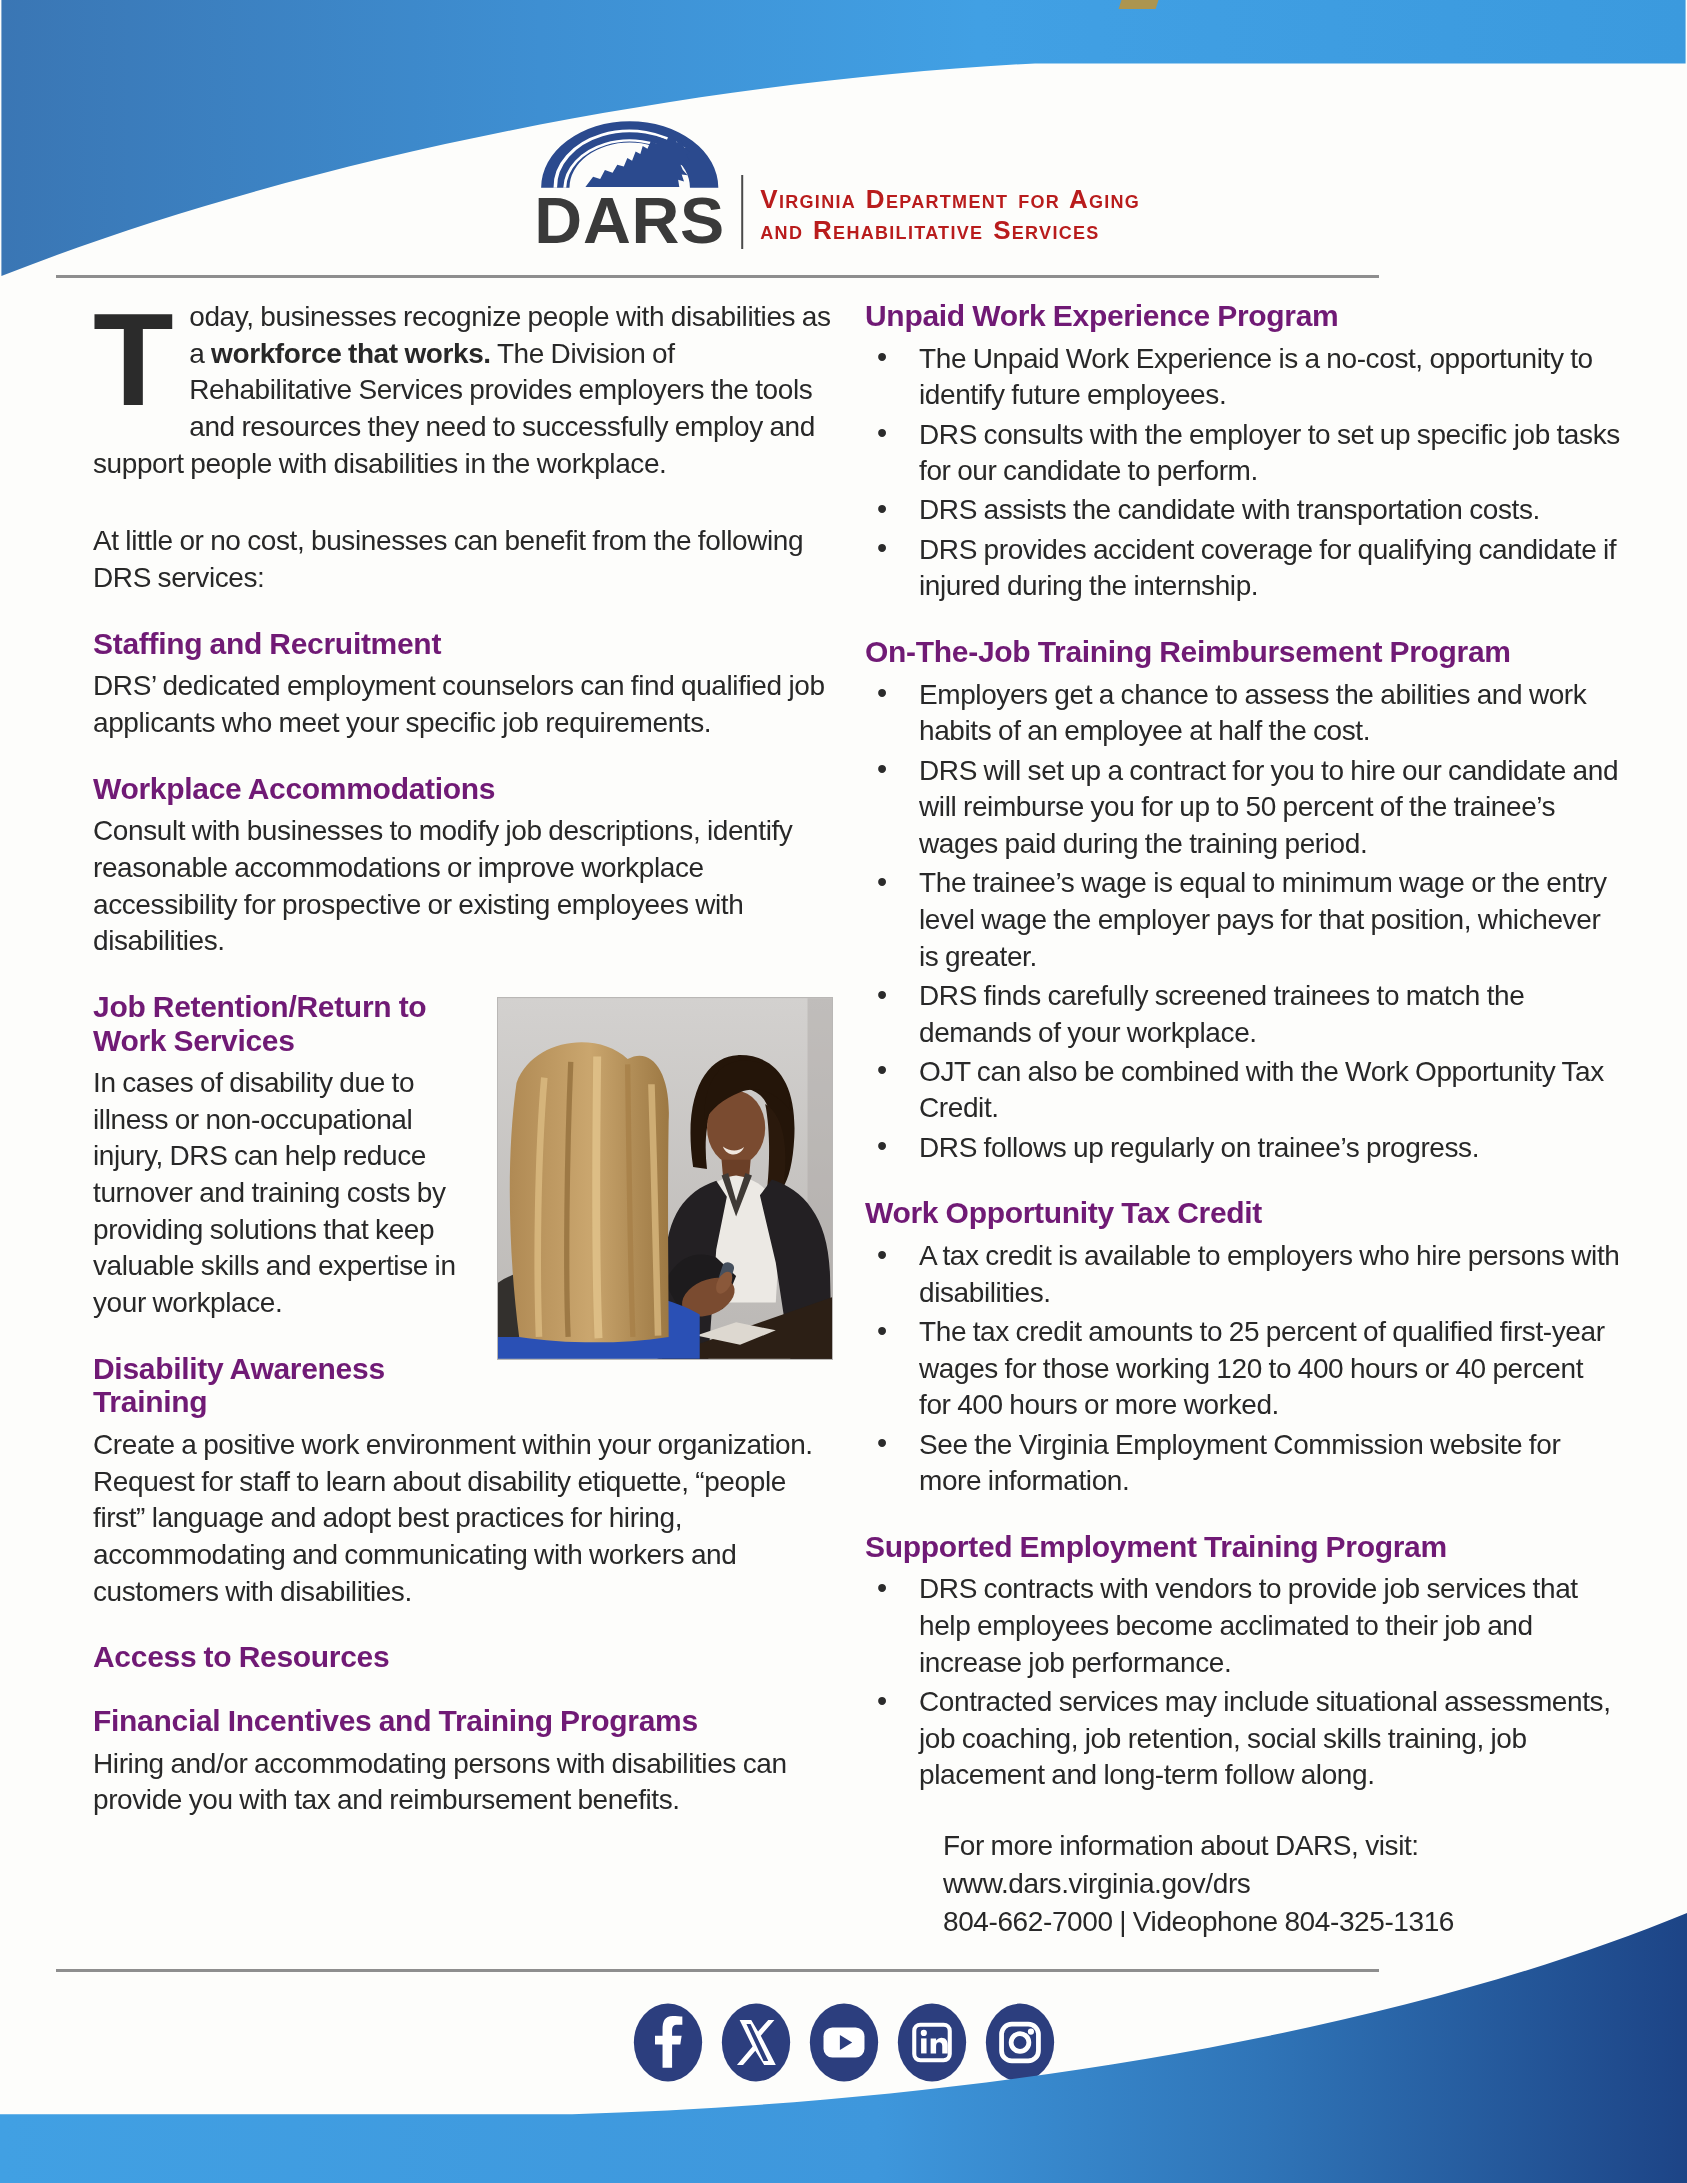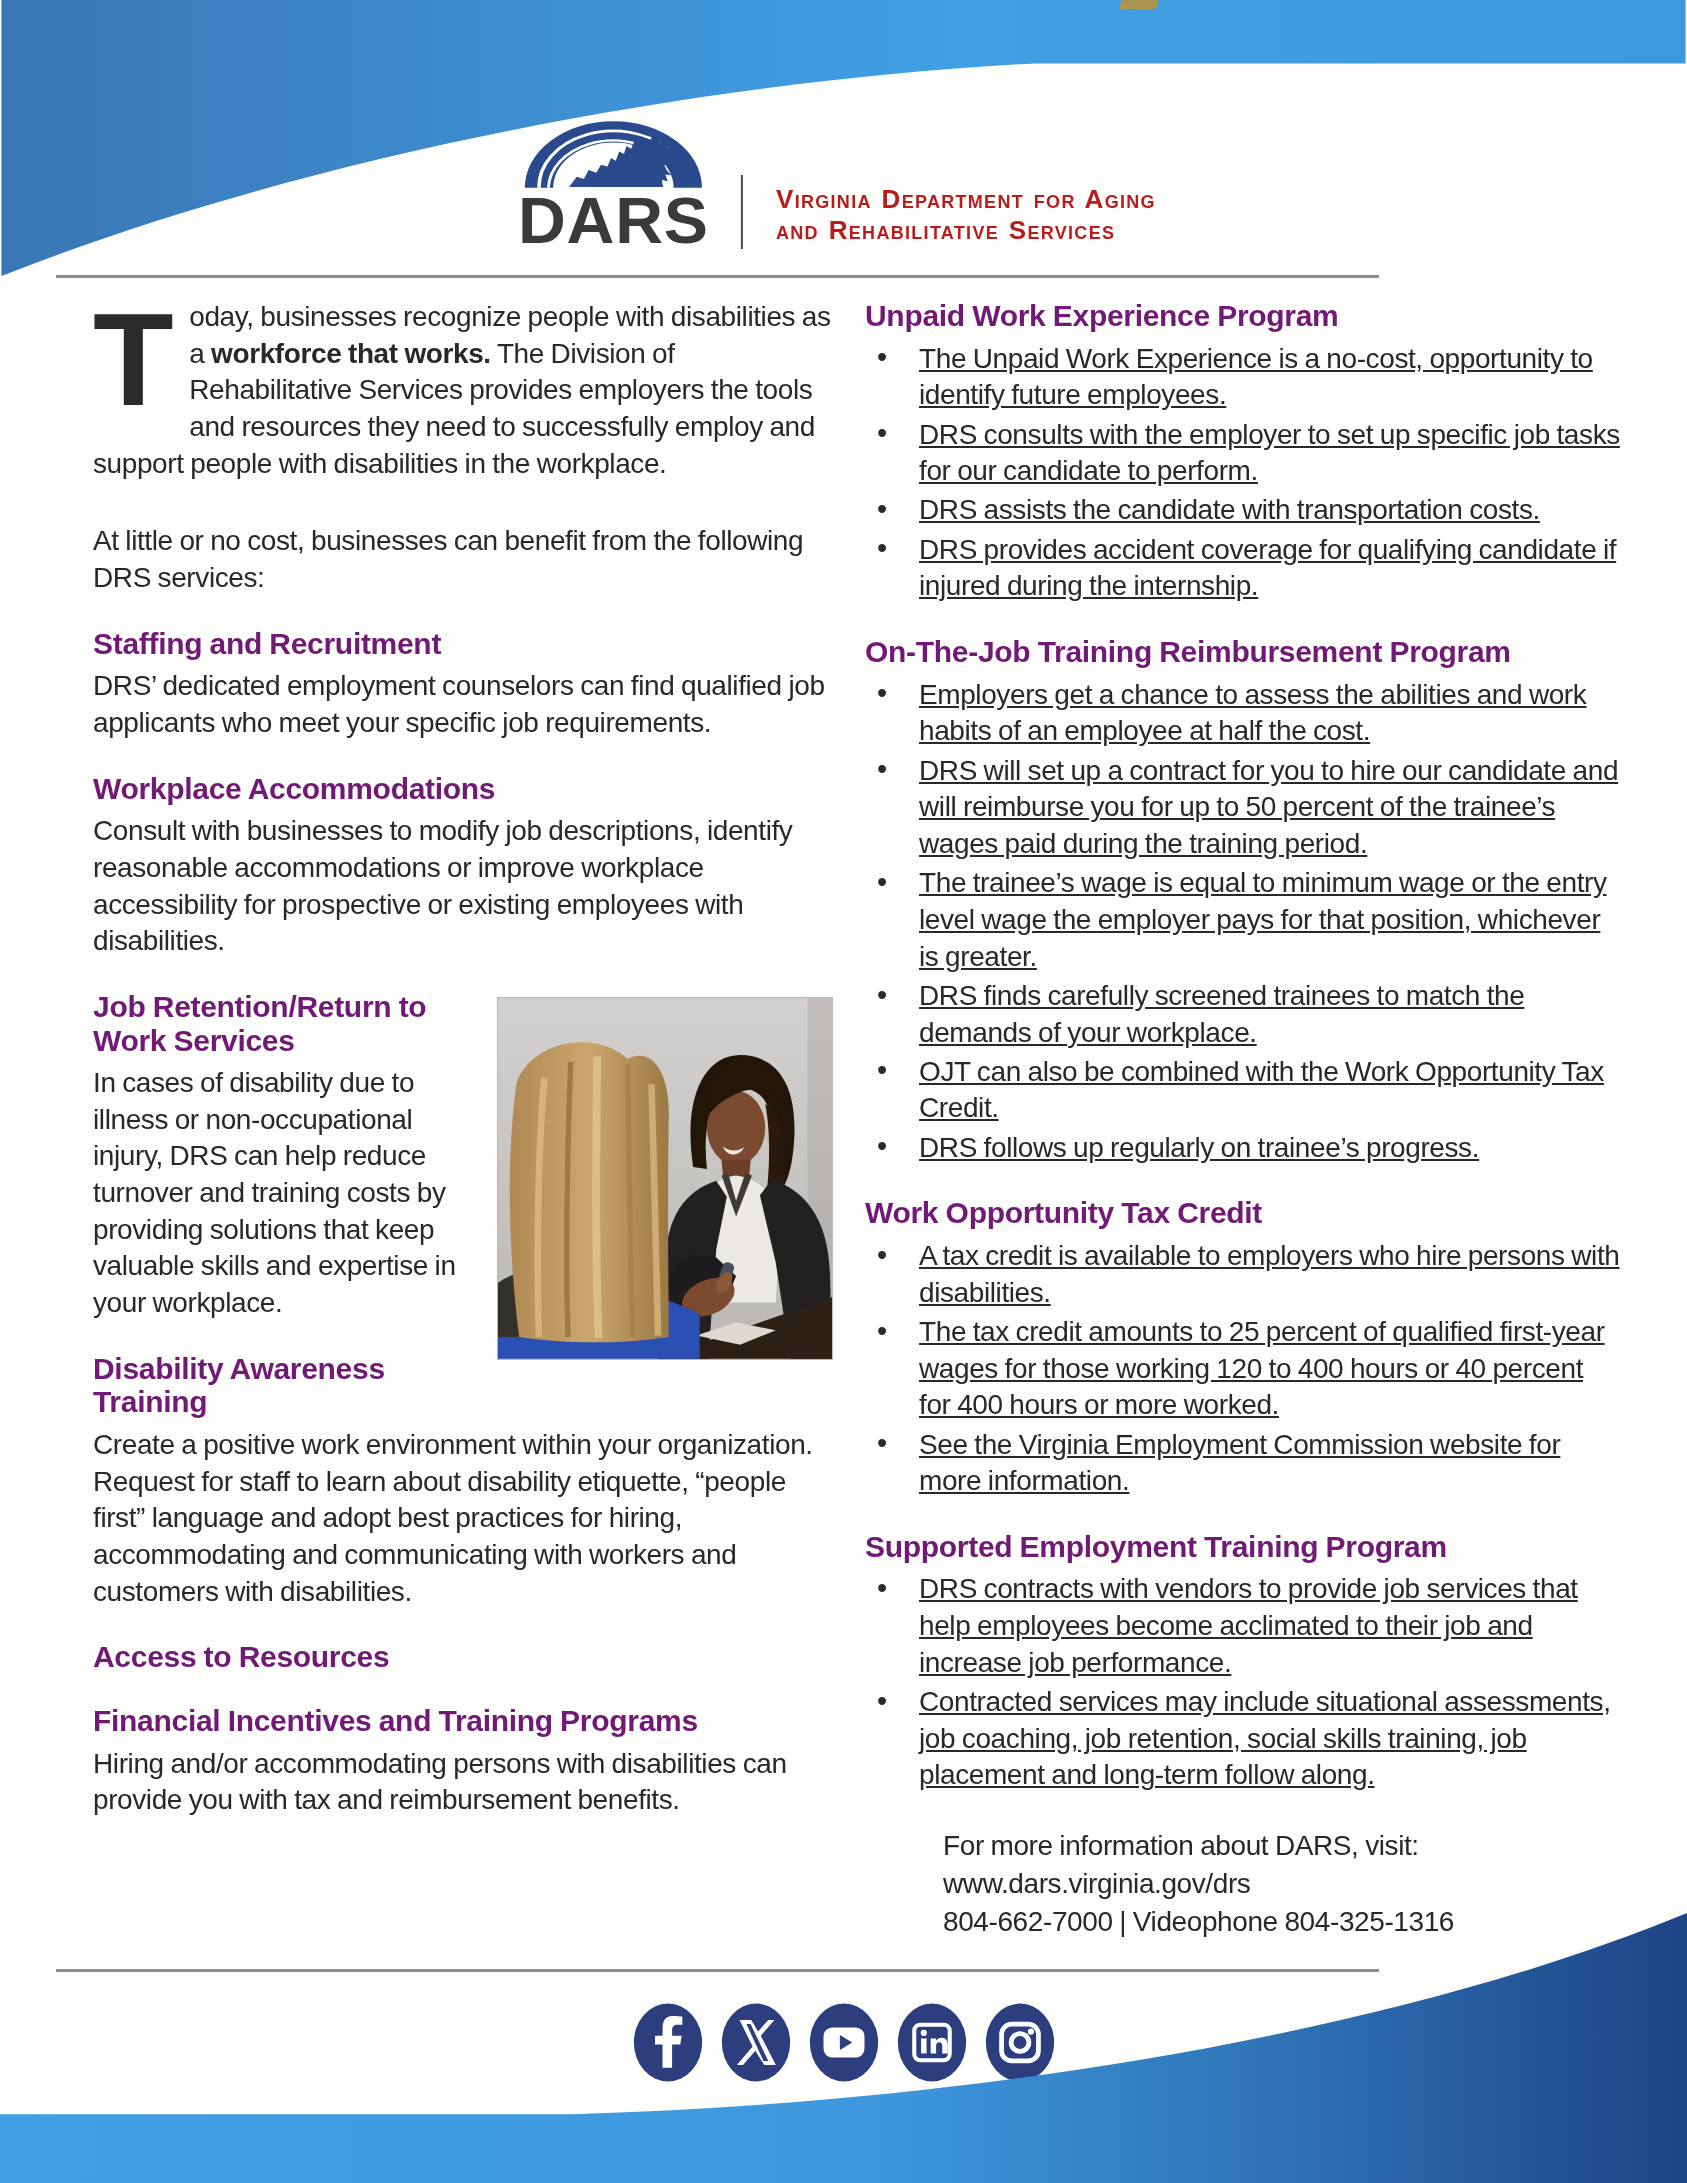--- a/index.html
+++ b/index.html
@@ -9,21 +9,21 @@
     font-family:"Liberation Sans",sans-serif;color:#282828;
     letter-spacing:-0.4px;word-spacing:-0.7px;
   }
   .band{position:absolute;left:0;display:block;}
   .band-top{top:0;}
   .band-bottom{bottom:0;}
   .scan-mark{position:absolute;left:1120px;top:0;width:37px;height:9.3px;
     background:#ac9550;transform:skewX(-18deg);}
   
   .logo{position:absolute;top:99px;left:50%;transform:translateX(-51%);
-    display:flex;align-items:flex-end;gap:33px;}
+    display:flex;align-items:flex-end;gap:17px;}
   .logo-left{display:flex;flex-direction:column;align-items:center;}
   .logo-arch{width:189px;height:91px;}
   .logo-acronym{font-size:65px;font-weight:bold;color:#3a3a3a;line-height:0.92;
     letter-spacing:0.7px;transform:scaleX(1.02);margin-top:1.3px;}
   .logo-divider{width:2.6px;height:74px;background:#4a4a4a;margin-bottom:2.6px;}
   .logo-tagline{font-variant:small-caps;font-weight:bold;color:#b91c1c;
     font-size:26px;line-height:1.18;letter-spacing:1.3px;padding-bottom:5.3px;word-spacing:1.3px;}
   .rule{position:absolute;left:56px;width:1323px;height:2.6px;background:#8e8e8e;}
   .rule-top{top:275px;}
   .rule-bottom{top:1969px;}
@@ -32,21 +32,21 @@
   .col-left{left:93px;width:740px;}
   .col-right{left:865px;width:756px;}
   p{margin:0;}
   .p2{margin-top:41px;}
   .dropcap{float:left;font-size:132px;line-height:0.82;font-weight:bold;
     color:#2b2b2b;margin:6.6px 16px 0 0;}
   h3{font-size:30px;line-height:1.12;margin:30px 0 8px;color:#701a75;letter-spacing:-0.3px;}
   .col-right .section:first-child h3{margin-top:0;}
   .section{clear:none;}
   ul{list-style:none;margin:0;padding:0;}
-  li{position:relative;padding-left:54px;margin:0 0 2.6px;text-decoration:underline;}
+  li{position:relative;padding-left:54px;margin:0 0 2.6px;}
   li::before{content:"\2022";position:absolute;left:12px;top:-1.3px;font-size:29px;color:#2b2b2b;}
   .photo{float:right;width:334px;height:361px;margin:6.6px 0 13.2px 20px;
     border:0.7px solid #b9b7b5;background:#c7c5c3;}
   .more-info{margin:33px 0 0 78px;font-size:28px;line-height:1.36;}
   
   .social{position:absolute;top:2001px;left:50%;transform:translateX(-50%);
     display:flex;gap:17px;}
   .social svg{width:71px;height:83px;display:block;}
 </style>
 </head>

